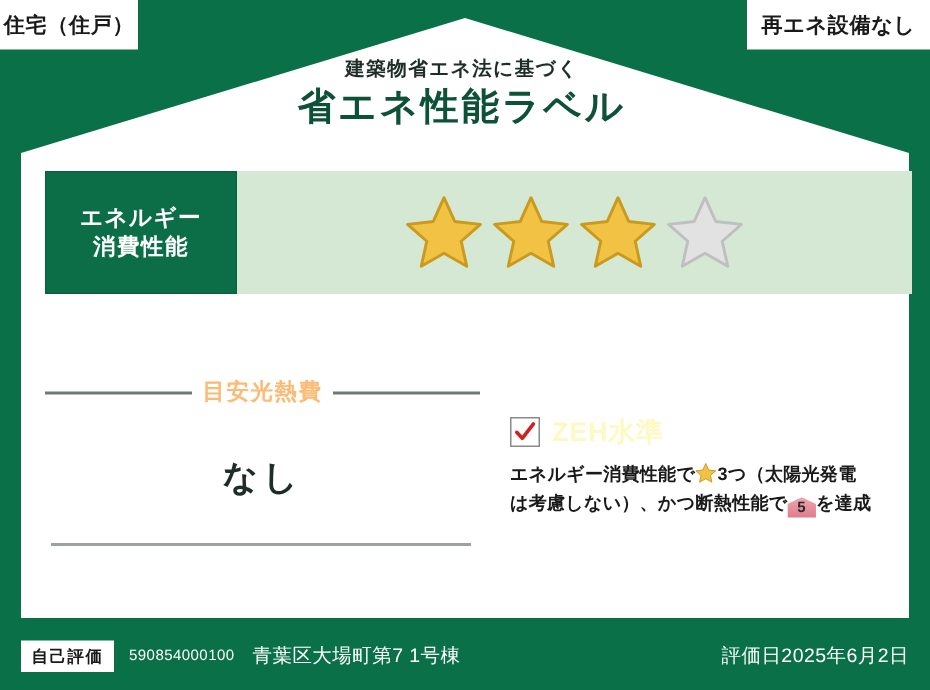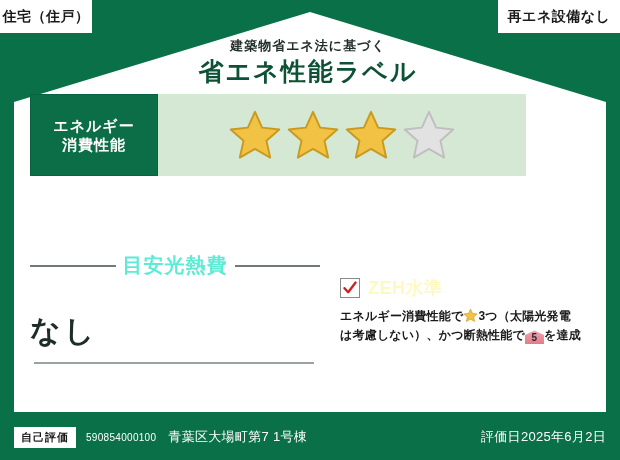--- a/index.html
+++ b/index.html
@@ -48,21 +48,21 @@
   #subtitle {
     color: #1f2d27; font-size: 13px; font-weight: bold;
     letter-spacing: 1px; line-height: 1.2;
   }
   #main-title {
     color: #0d5136; font-size: 25px; font-weight: bold;
     letter-spacing: 2px; line-height: 1.25; margin-top: 2px;
   }
 
   
-  #rows { position: absolute; left: 30px; top: 94px; width: 496px; z-index: 30; }
+  #rows { position: absolute; left: 30px; top: 114px; width: 578px; z-index: 30; }
 
   .perf-row { display: flex; align-items: stretch; margin-bottom: 9px; }
 
   .perf-name {
     width: 128px; flex: none;
     background: #0b6e46;
     color: #ffffff; font-weight: bold;
     display: flex; flex-direction: column;
     align-items: center; justify-content: center;
     line-height: 1.28;
@@ -100,24 +100,24 @@
   
   #lower { position: absolute; left: 30px; top: 250px; width: 560px; height: 150px; z-index: 30; display: flex; }
   #cost-panel { width: 290px; flex: none; position: relative; }
   #zeh-panel  { flex: 1; padding-left: 20px; padding-top: 26px; }
 
   #cost-head {
     display: flex; align-items: center; gap: 7px;
     margin-top: 2px;
   }
   #cost-head .rule { flex: 1; height: 2px; background: #6f7a74; }
-  #cost-title { color: #5eead4; font-size: 20px; font-weight: bold; letter-spacing: 1px; white-space: nowrap; }
+  #cost-title { color: #fdba74; font-size: 15px; font-weight: bold; letter-spacing: 1px; white-space: nowrap; }
   #cost-value {
-    color: #1f2d27;
-    font-size: 30px; font-weight: bold;
+    text-align: center; color: #1f2d27;
+    font-size: 23px; font-weight: bold;
     margin-top: 32px; letter-spacing: 3px;
   }
   #cost-rule-bottom { position: absolute; left: 4px; right: 6px; top: 112px; height: 2px; background: #9aa39e; }
 
   
   #zeh-head { display: flex; align-items: center; gap: 8px; }
   #zeh-check {
     width: 20px; height: 20px; flex: none;
     border: 1px solid #8a8a8a; background: #fff;
     display: flex; align-items: center; justify-content: center;

